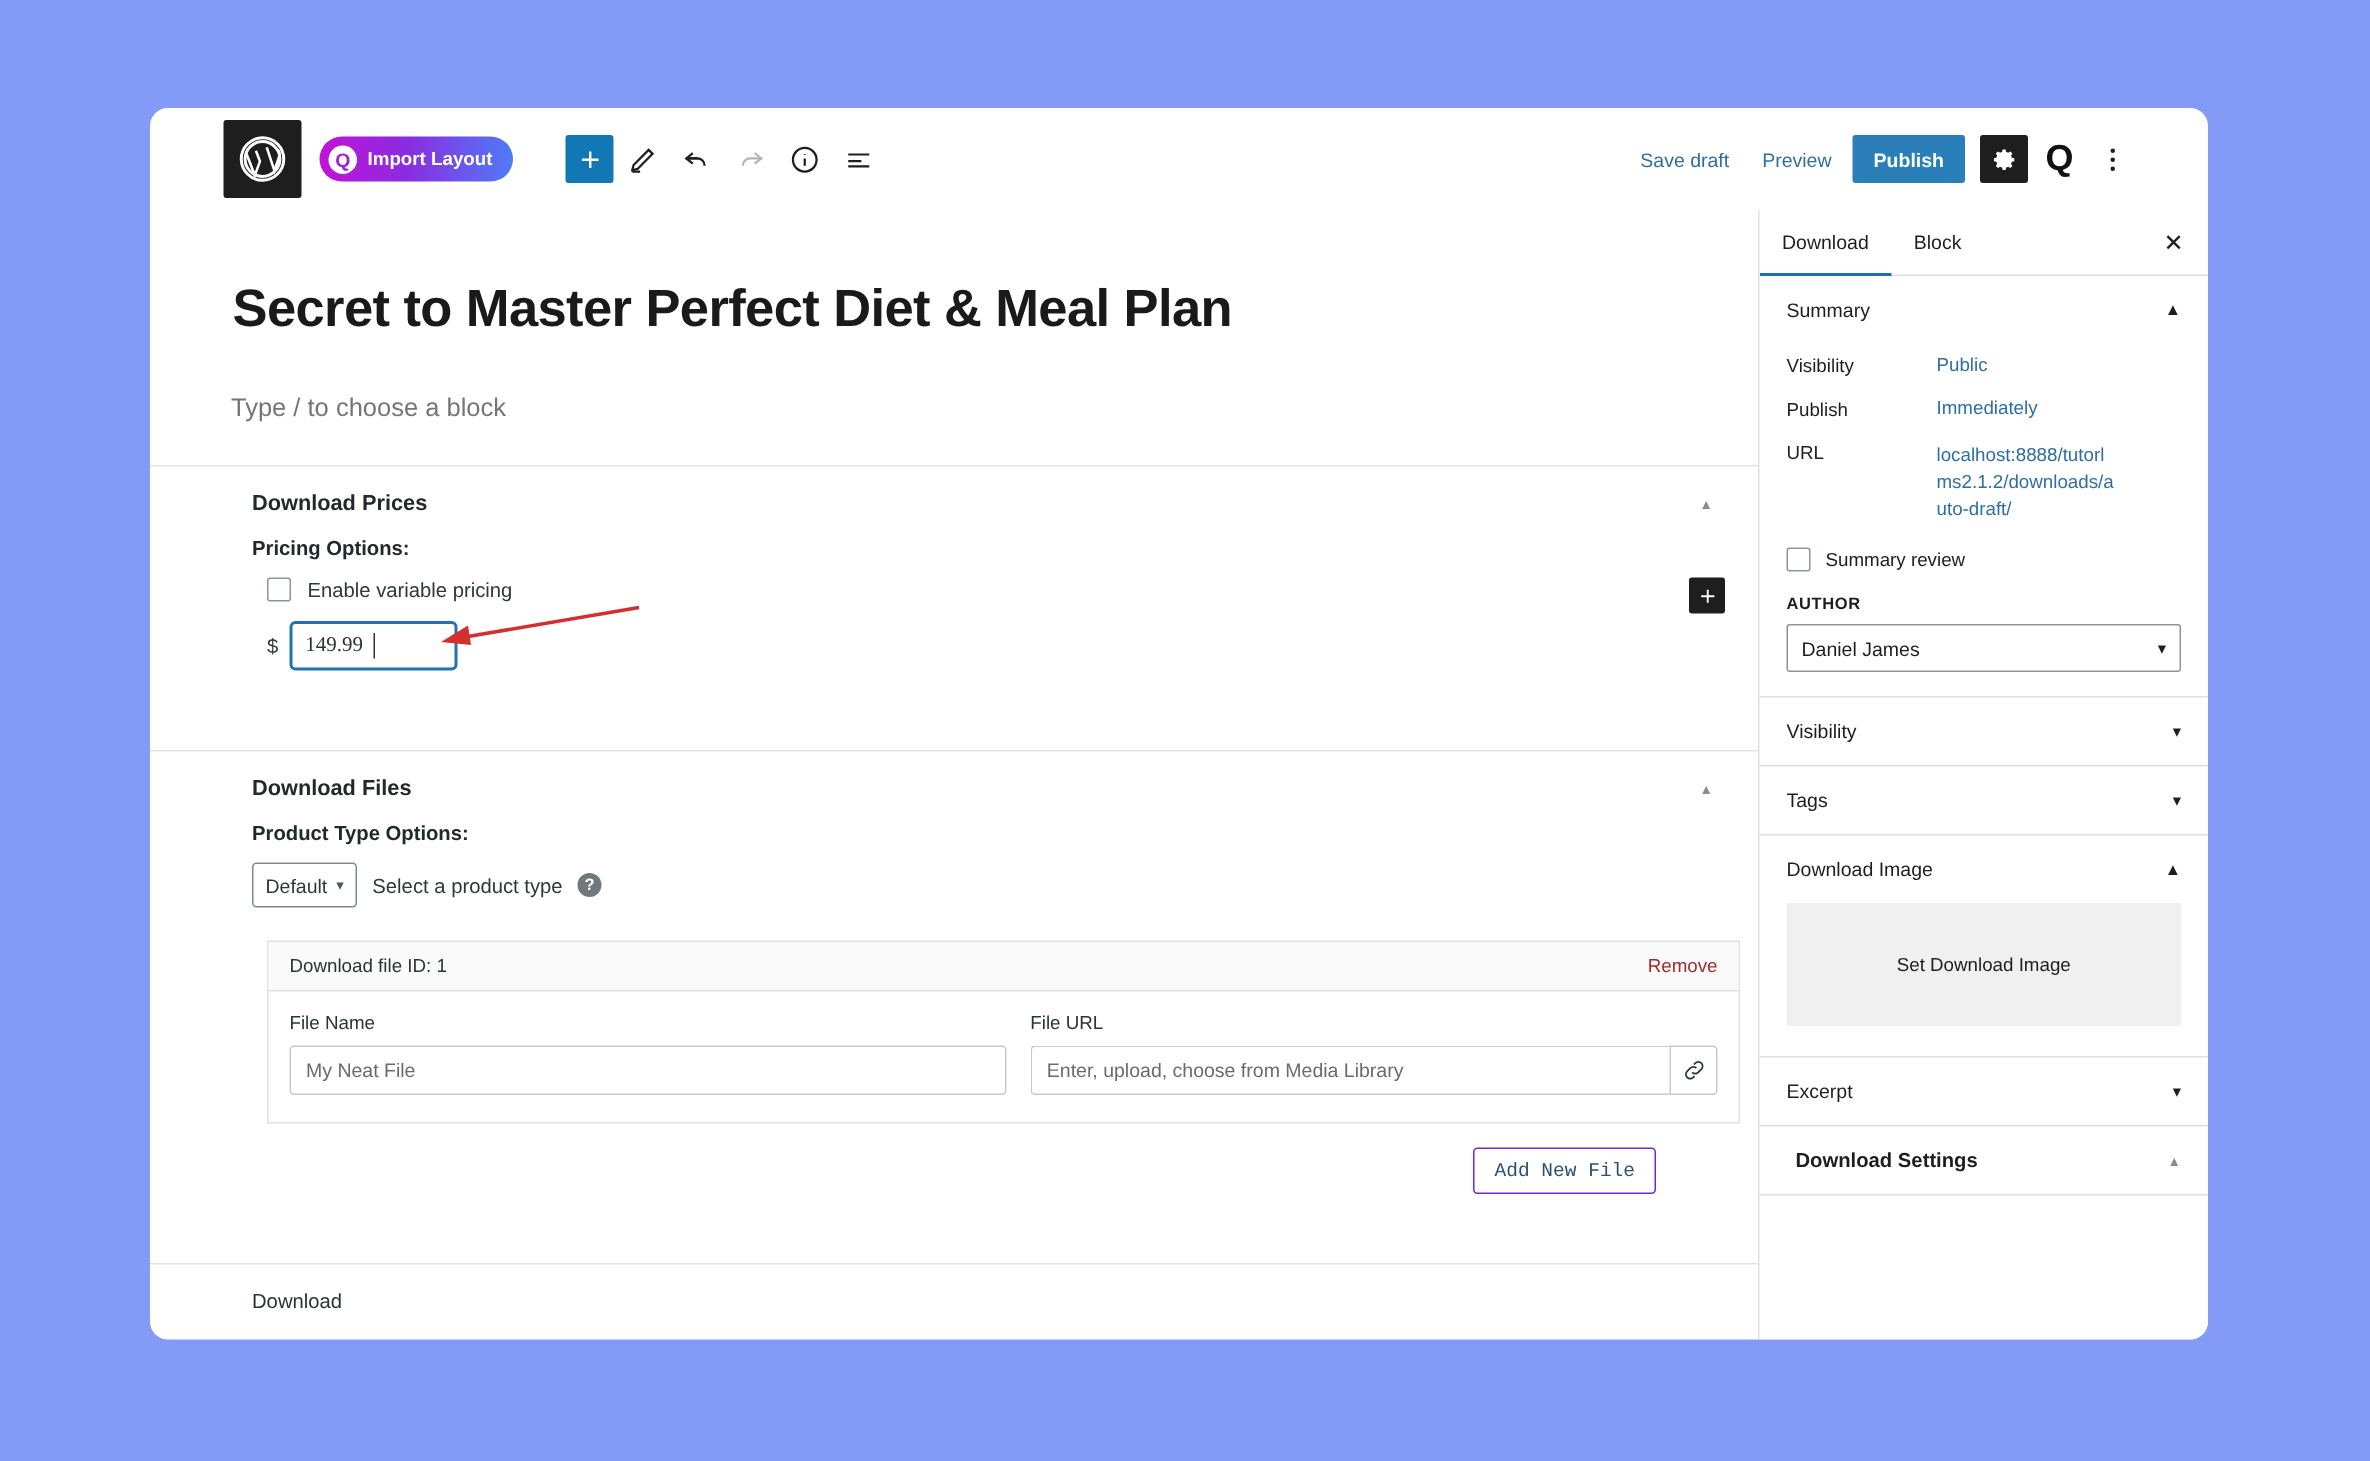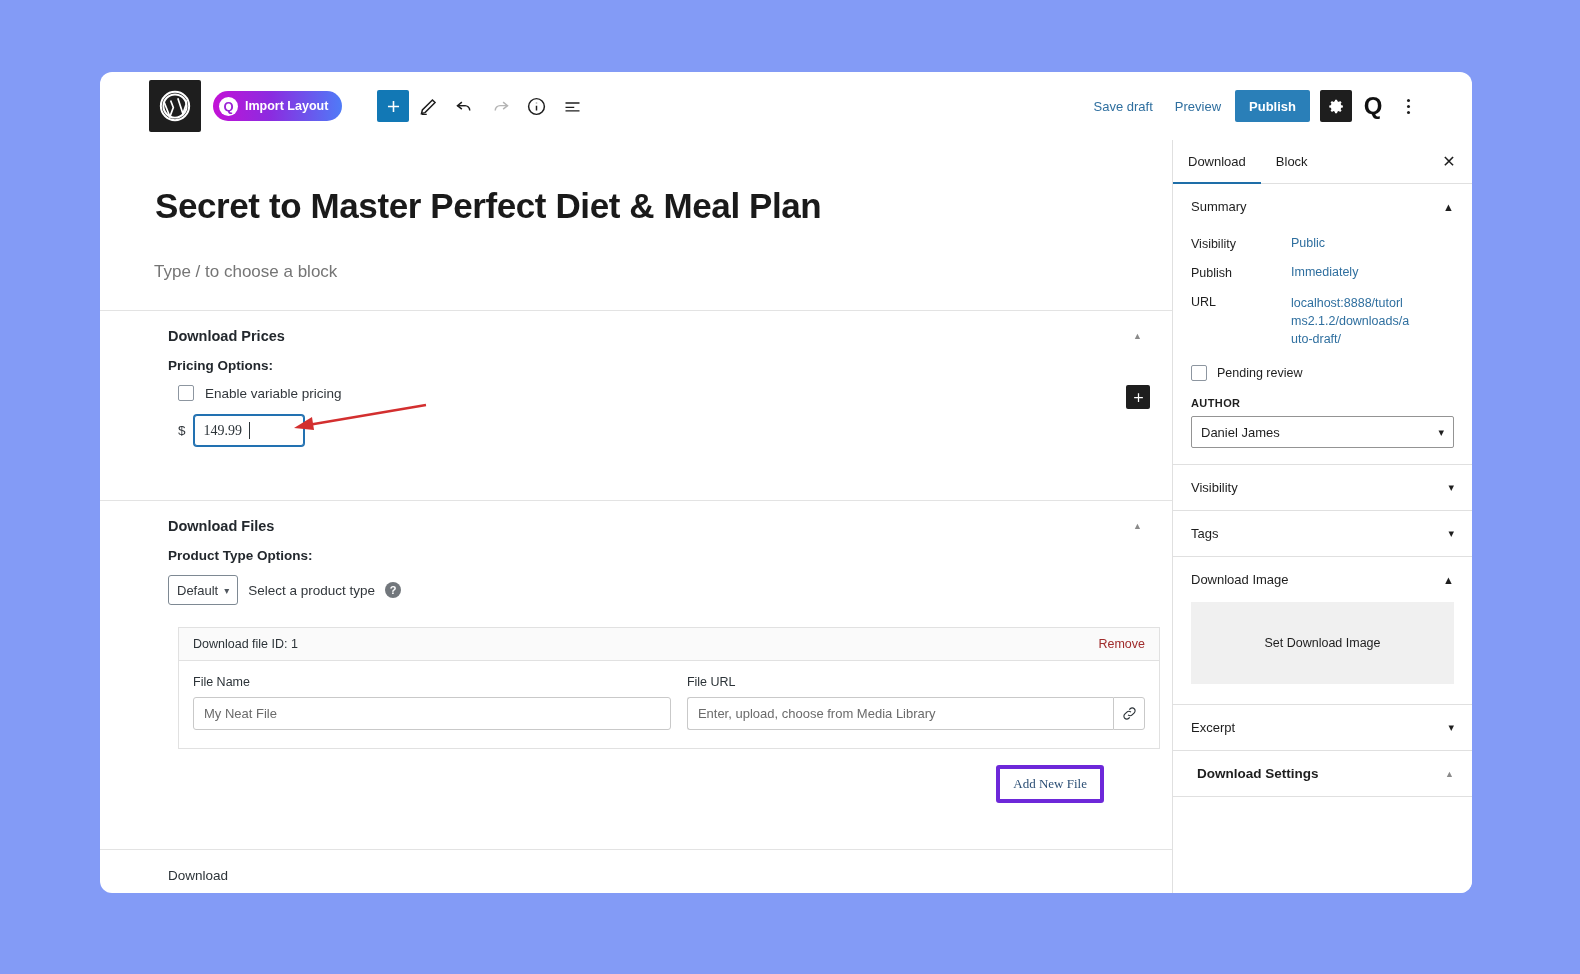--- a/index.html
+++ b/index.html
@@ -181,23 +181,23 @@
   .url-wrap { display: flex; }
   .url-wrap .text-input { border-right: none; border-radius: 3px 0 0 3px; }
   .link-icon-btn {
     width: 34px; border: 1px solid #c9c9c9; border-radius: 0 3px 3px 0; background: #fff;
     cursor: pointer; display: flex; align-items: center; justify-content: center;
   }
   .link-icon-btn svg { width: 17px; height: 17px; stroke: #2c3338; stroke-width: 1.6; fill: none; }
 
   .addfile-row { display: flex; justify-content: flex-end; padding: 16px 38px 0 0; }
   .add-file-btn {
-    border: 4px solid #6d28d9; background: #fff; color: #2c4f75;
+    border: 1px solid #6d28d9; background: #fff; color: #2c4f75;
     font-size: 13px; padding: 7px 13px; border-radius: 3px; cursor: pointer;
-    font-family: Liberation Serif, serif;
+    font-family: Liberation Mono, monospace;
   }
 
   .bottom-meta { margin-top: 20px; border-top: 1px solid #e3e3e3; padding: 16px 0 0 68px; }
   .bottom-meta span { font-size: 13.5px; color: #2c3338; }
 
   
   .sidebar { width: 300px; border-left: 1px solid #e0e0e0; background: #fff; overflow: hidden; }
   .sb-tabs {
     display: flex; align-items: center; height: 44px;
     border-bottom: 1px solid #e0e0e0; padding: 0 6px 0 0;
@@ -434,21 +434,21 @@
             <div class="srow">
               <span class="k">Publish</span>
               <span class="v">Immediately</span>
             </div>
             <div class="srow">
               <span class="k">URL</span>
               <span class="v url">localhost:8888/tutorlms2.1.2/downloads/auto-draft/</span>
             </div>
             <div class="pend">
               <div class="cbox"></div>
-              <span>Pending review</span>
+              <span>Summary review</span>
             </div>
             <div class="author-label">AUTHOR</div>
             <div class="author-select">
               <span>Daniel James</span>
               <span class="chev">▾</span>
             </div>
           </div>
         </div>
 
         <div class="panel">

